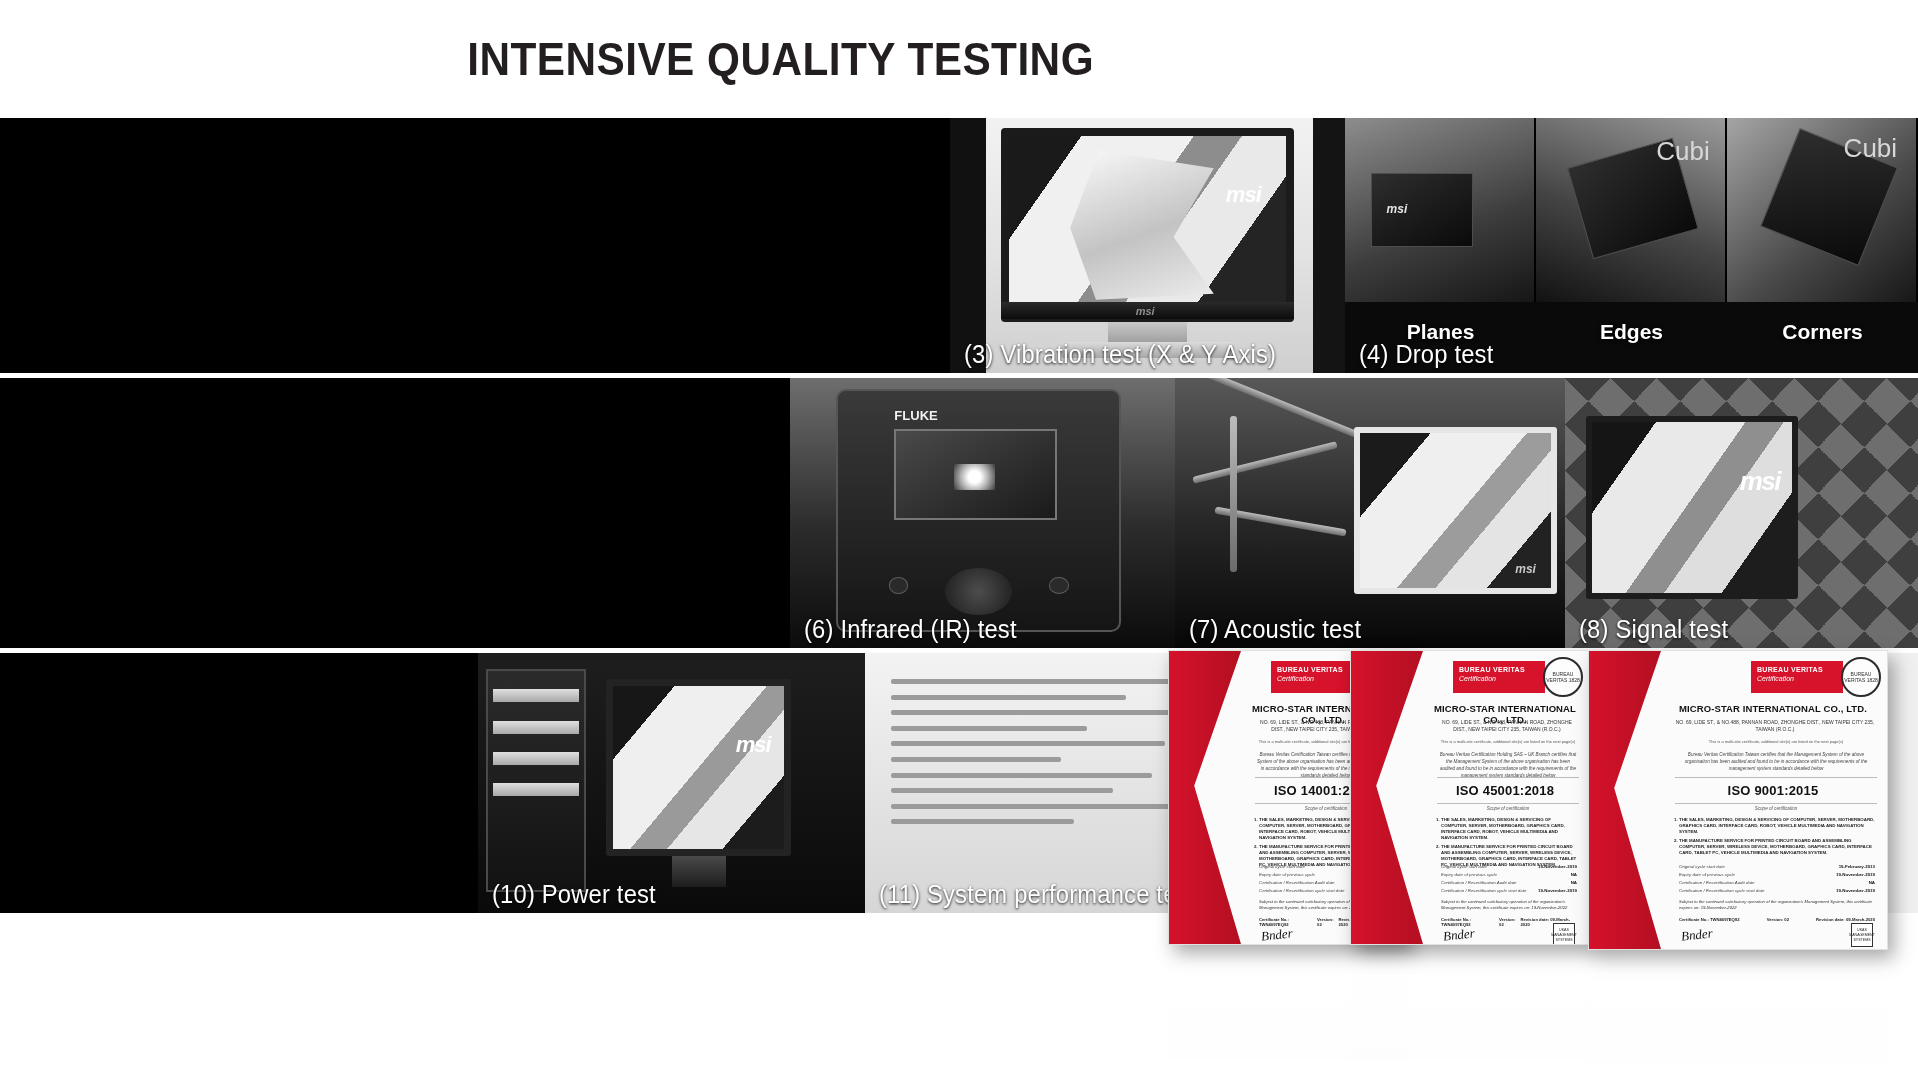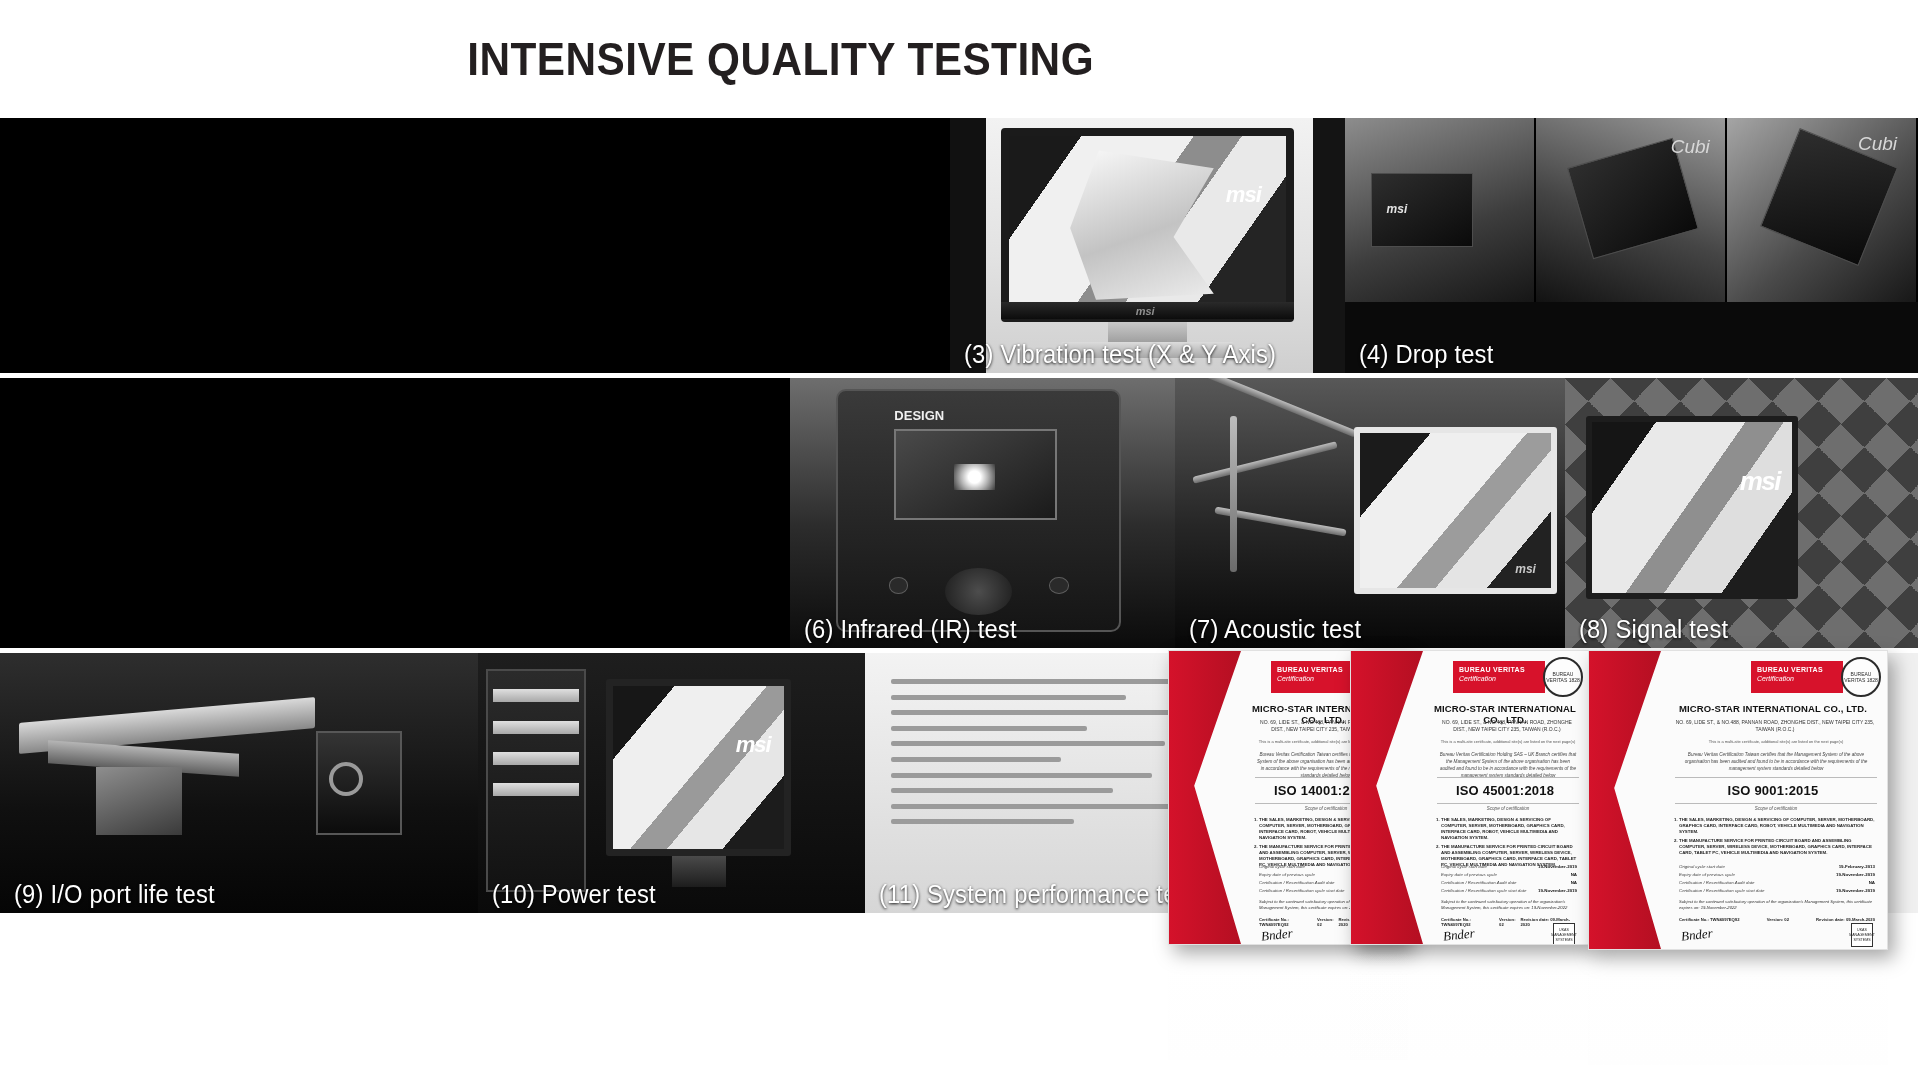--- a/index.html
+++ b/index.html
@@ -105,21 +105,21 @@
   
   .ph-drop{ background:#0a0a0a; }
   .drop-tile{ position:absolute; top:0; height:72%; overflow:hidden; border-right:2px solid #000;}
   .dt1{ left:0;   width:33.33%; background:linear-gradient(160deg,#8d8d8d,#3d3d3d 60%,#161616);}
   .dt2{ left:33.33%; width:33.33%; background:linear-gradient(200deg,#9b9b9b,#454545 55%,#121212);}
   .dt3{ left:66.66%; width:33.34%; background:linear-gradient(140deg,#a5a5a5,#4a4a4a 58%,#171717);}
   .dbox{ position:absolute; background:linear-gradient(150deg,#2e2e2e,#0a0a0a); border:1px solid #4d4d4d;}
   .dbox-l{ left:14%; top:30%; width:54%; height:40%; }
   .dbox-t{ left:22%; top:18%; width:58%; height:52%; transform:rotate(-16deg); }
   .dbox-c{ left:26%; top:14%; width:56%; height:58%; transform:rotate(22deg); }
-  .dcubi{ position:absolute; color:#d7d7d7; font-size:19px; font-weight:300; font-style:italic; }
+  .dcubi{ position:absolute; color:#d7d7d7; font-size:26px; font-weight:300; }
   .dmsi{ position:absolute; color:#e4e4e4; font-size:12px; font-weight:700; font-style:italic;}
   .drop-labels{ position:absolute; left:0; bottom:24px; width:100%; height:34px;
     display:flex; align-items:center; z-index:11;}
   .drop-label{ flex:1; text-align:center; color:#fff; font-size:21px; font-weight:700;
     font-family:"Liberation Sans",sans-serif; text-shadow:0 1px 4px #000;}
 
   
   .ph-cham{ background:linear-gradient(180deg,#b6b6b6,#7c7c7c 45%,#2a2a2a 88%,#0d0d0d); }
   .cham-door{ position:absolute; left:1%; top:2%; width:16%; height:92%;
     background:linear-gradient(90deg,#3a3a3a,#121212); border:2px solid #5a5a5a;}
@@ -337,32 +337,37 @@
           <div class="dmsi" style="left:22%; top:46%;">msi</div>
         </div>
         <div class="drop-tile dt2">
             <div class="dbox dbox-t"></div>
           <div class="dcubi" style="right:8%; top:10%;">Cubi</div>
         </div>
         <div class="drop-tile dt3">
             <div class="dbox dbox-c"></div>
           <div class="dcubi" style="right:10%; top:8%;">Cubi</div>
         </div>
+        <div class="drop-labels">
+          <div class="drop-label">Planes</div>
+          <div class="drop-label">Edges</div>
+          <div class="drop-label">Corners</div>
+        </div>
       </div>
       <div class="cap">(4) Drop test</div>
     </div>
   </div>
 
   <div class="row" id="row2">
 
 
     <div class="cell" style="left:790px; width:385px;">
       <div class="ph ph-ir">
         <div class="ir-cam">
-          <div class="ir-fluke">DESIGN</div>
+          <div class="ir-fluke">FLUKE</div>
           <div class="ir-temp">25.3°C</div>
           <div class="ir-screen">
               <div class="ir-hot"></div>
             </div>
           <div class="ir-pad"></div>
           <div class="ir-btn" style="left:18%; top:78%;"></div>
           <div class="ir-btn" style="right:18%; top:78%;"></div>
         </div>
       </div>
       <div class="cap">(6) Infrared (IR) test</div>
@@ -388,30 +393,20 @@
           <div class="sig-wall"></div>
           <div class="sig-msi">msi</div>
         </div>
       </div>
       <div class="cap">(8) Signal test</div>
     </div>
   </div>
 
   <div class="row" id="row3">
 
-    <div class="cell" style="left:0; width:478px;">
-      <div class="ph ph-io">
-        <div class="io-rail"></div>
-        <div class="io-arm"></div>
-        <div class="io-block"></div>
-        <div class="io-ports"></div>
-        <div class="io-circle"></div>
-      </div>
-      <div class="cap">(9) I/O port life test</div>
-    </div>
 
     <div class="cell" style="left:478px; width:387px;">
       <div class="ph ph-pw">
         <div class="pw-rack"></div>
         <div class="pw-rowbar" style="top:14%"></div>
         <div class="pw-rowbar" style="top:26%"></div>
         <div class="pw-rowbar" style="top:38%"></div>
         <div class="pw-rowbar" style="top:50%"></div>
         <div class="pw-mon">
           <div class="pw-wall"></div>

